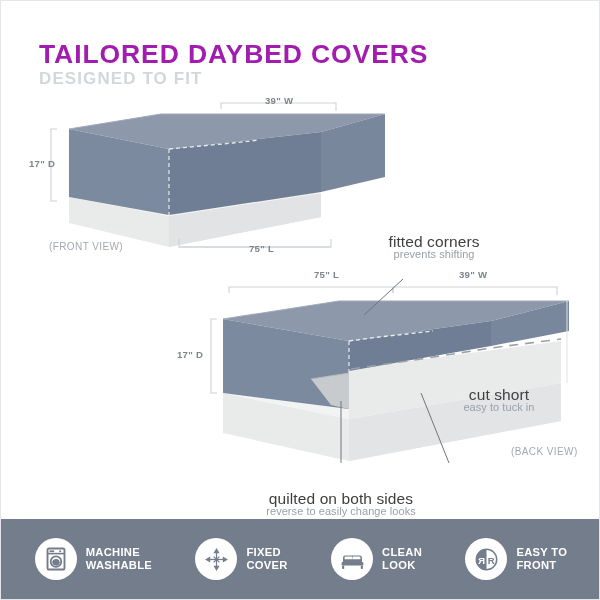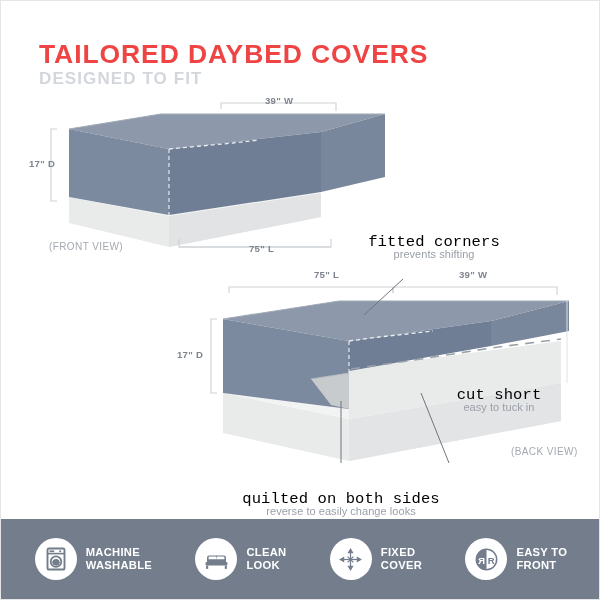--- a/index.html
+++ b/index.html
@@ -24,21 +24,21 @@
   .header {
     position: absolute;
     left: 38px;
     top: 40px;
     width: 420px;
   }
   .title {
     font-size: 26.5px;
     font-weight: bold;
     letter-spacing: 0.9px;
-    color: #ef4444;
+    color: #a21caf;
     line-height: 1.05;
     white-space: nowrap;
   }
   .subtitle {
     font-size: 17px;
     font-weight: bold;
     letter-spacing: 1.1px;
     color: #d3d7dc;
     line-height: 1.1;
     margin-top: 1px;
@@ -58,24 +58,23 @@
   
   .note {
     position: absolute;
     color: #8c9199;
     text-align: center;
     line-height: 1.05;
   }
   .note .big {
     display: block;
     font-size: 15.5px;
-    color: #000000;
+    color: #404040;
     letter-spacing: 0.1px;
     white-space: nowrap;
-    font-family: Liberation Mono, monospace;
   }
   .note .small {
     display: block;
     font-size: 11px;
     color: #9aa0a8;
     letter-spacing: 0.05px;
     margin-top: -1px;
     white-space: nowrap;
   }
 
@@ -247,37 +246,20 @@
           <line x1="4.5" y1="7.6" x2="21.5" y2="7.6" stroke="#737d8c" stroke-width="1.6"></line>
           <rect x="6.6" y="4.4" width="4.6" height="1.7" fill="#737d8c"></rect>
           <circle cx="17.2" cy="5.3" r="1.05" fill="#737d8c"></circle>
           <circle cx="13" cy="15.6" r="5.3" fill="none" stroke="#737d8c" stroke-width="1.8"></circle>
           <path d="M9.2 15.6 a3.9 3.9 0 0 1 7.6 1.4 a3.9 3.9 0 0 1 -7.6 -1.4 z" fill="#737d8c"></path>
         </svg>
       </div>
       <div class="feature-label">
         <span>MACHINE</span>
         <span>WASHABLE</span>
-      </div>
-    </div>
-
-    <div class="feature">
-      <div class="feature-icon">
-        <svg width="27" height="27" viewBox="0 0 27 27">
-          <path d="M4 16 L4 11.6 Q4 9.6 6.2 9.6 L20.8 9.6 Q23 9.6 23 11.6 L23 16 Z" fill="#737d8c"></path>
-          <path d="M5.6 11.4 Q5.6 10.4 7 10.4 L12.3 10.4 Q13.4 10.4 13.4 11.6 L13.4 13.3 L5.6 13.3 Z" fill="#ffffff"></path>
-          <path d="M13.6 11.6 Q13.6 10.4 14.7 10.4 L20 10.4 Q21.4 10.4 21.4 11.4 L21.4 13.3 L13.6 13.3 Z" fill="#ffffff"></path>
-          <rect x="2.6" y="16" width="21.8" height="3.6" rx="0.9" fill="#737d8c"></rect>
-          <rect x="3.1" y="19.6" width="2.1" height="3.3" fill="#737d8c"></rect>
-          <rect x="21.8" y="19.6" width="2.1" height="3.3" fill="#737d8c"></rect>
-        </svg>
-      </div>
-      <div class="feature-label">
-        <span>CLEAN</span>
-        <span>LOOK</span>
       </div>
     </div>
 
     <div class="feature">
       <div class="feature-icon">
         <svg width="27" height="27" viewBox="0 0 27 27">
           <g stroke="#737d8c" stroke-width="1.25" fill="#737d8c">
             <line x1="13.5" y1="5" x2="13.5" y2="22"></line>
             <line x1="5" y1="13.5" x2="22" y2="13.5"></line>
             <polygon points="13.5,3.3 11.5,6.6 15.5,6.6"></polygon>
@@ -291,20 +273,37 @@
       </div>
       <div class="feature-label">
         <span>FIXED</span>
         <span>COVER</span>
       </div>
     </div>
 
     <div class="feature">
       <div class="feature-icon">
         <svg width="27" height="27" viewBox="0 0 27 27">
+          <path d="M4 16 L4 11.6 Q4 9.6 6.2 9.6 L20.8 9.6 Q23 9.6 23 11.6 L23 16 Z" fill="#737d8c"></path>
+          <path d="M5.6 11.4 Q5.6 10.4 7 10.4 L12.3 10.4 Q13.4 10.4 13.4 11.6 L13.4 13.3 L5.6 13.3 Z" fill="#ffffff"></path>
+          <path d="M13.6 11.6 Q13.6 10.4 14.7 10.4 L20 10.4 Q21.4 10.4 21.4 11.4 L21.4 13.3 L13.6 13.3 Z" fill="#ffffff"></path>
+          <rect x="2.6" y="16" width="21.8" height="3.6" rx="0.9" fill="#737d8c"></rect>
+          <rect x="3.1" y="19.6" width="2.1" height="3.3" fill="#737d8c"></rect>
+          <rect x="21.8" y="19.6" width="2.1" height="3.3" fill="#737d8c"></rect>
+        </svg>
+      </div>
+      <div class="feature-label">
+        <span>CLEAN</span>
+        <span>LOOK</span>
+      </div>
+    </div>
+
+    <div class="feature">
+      <div class="feature-icon">
+        <svg width="27" height="27" viewBox="0 0 27 27">
           <circle cx="13.5" cy="13.5" r="10.2" fill="none" stroke="#737d8c" stroke-width="1.5"></circle>
           <path d="M3.3 13.5 a10.2 10.2 0 0 1 10.2 -10.2 L13.5 23.7 A10.2 10.2 0 0 1 3.3 13.5 z" fill="#737d8c"></path>
           <text x="8.6" y="17.6" font-family="Liberation Sans, sans-serif" font-size="9.6" font-weight="bold" fill="#ffffff" text-anchor="middle" transform="scale(-1,1) translate(-17.2,0)">R</text>
           <text x="18.2" y="17.6" font-family="Liberation Sans, sans-serif" font-size="9.6" font-weight="bold" fill="#737d8c" text-anchor="middle">R</text>
         </svg>
       </div>
       <div class="feature-label">
         <span>EASY TO</span>
         <span>FRONT</span>
       </div>

